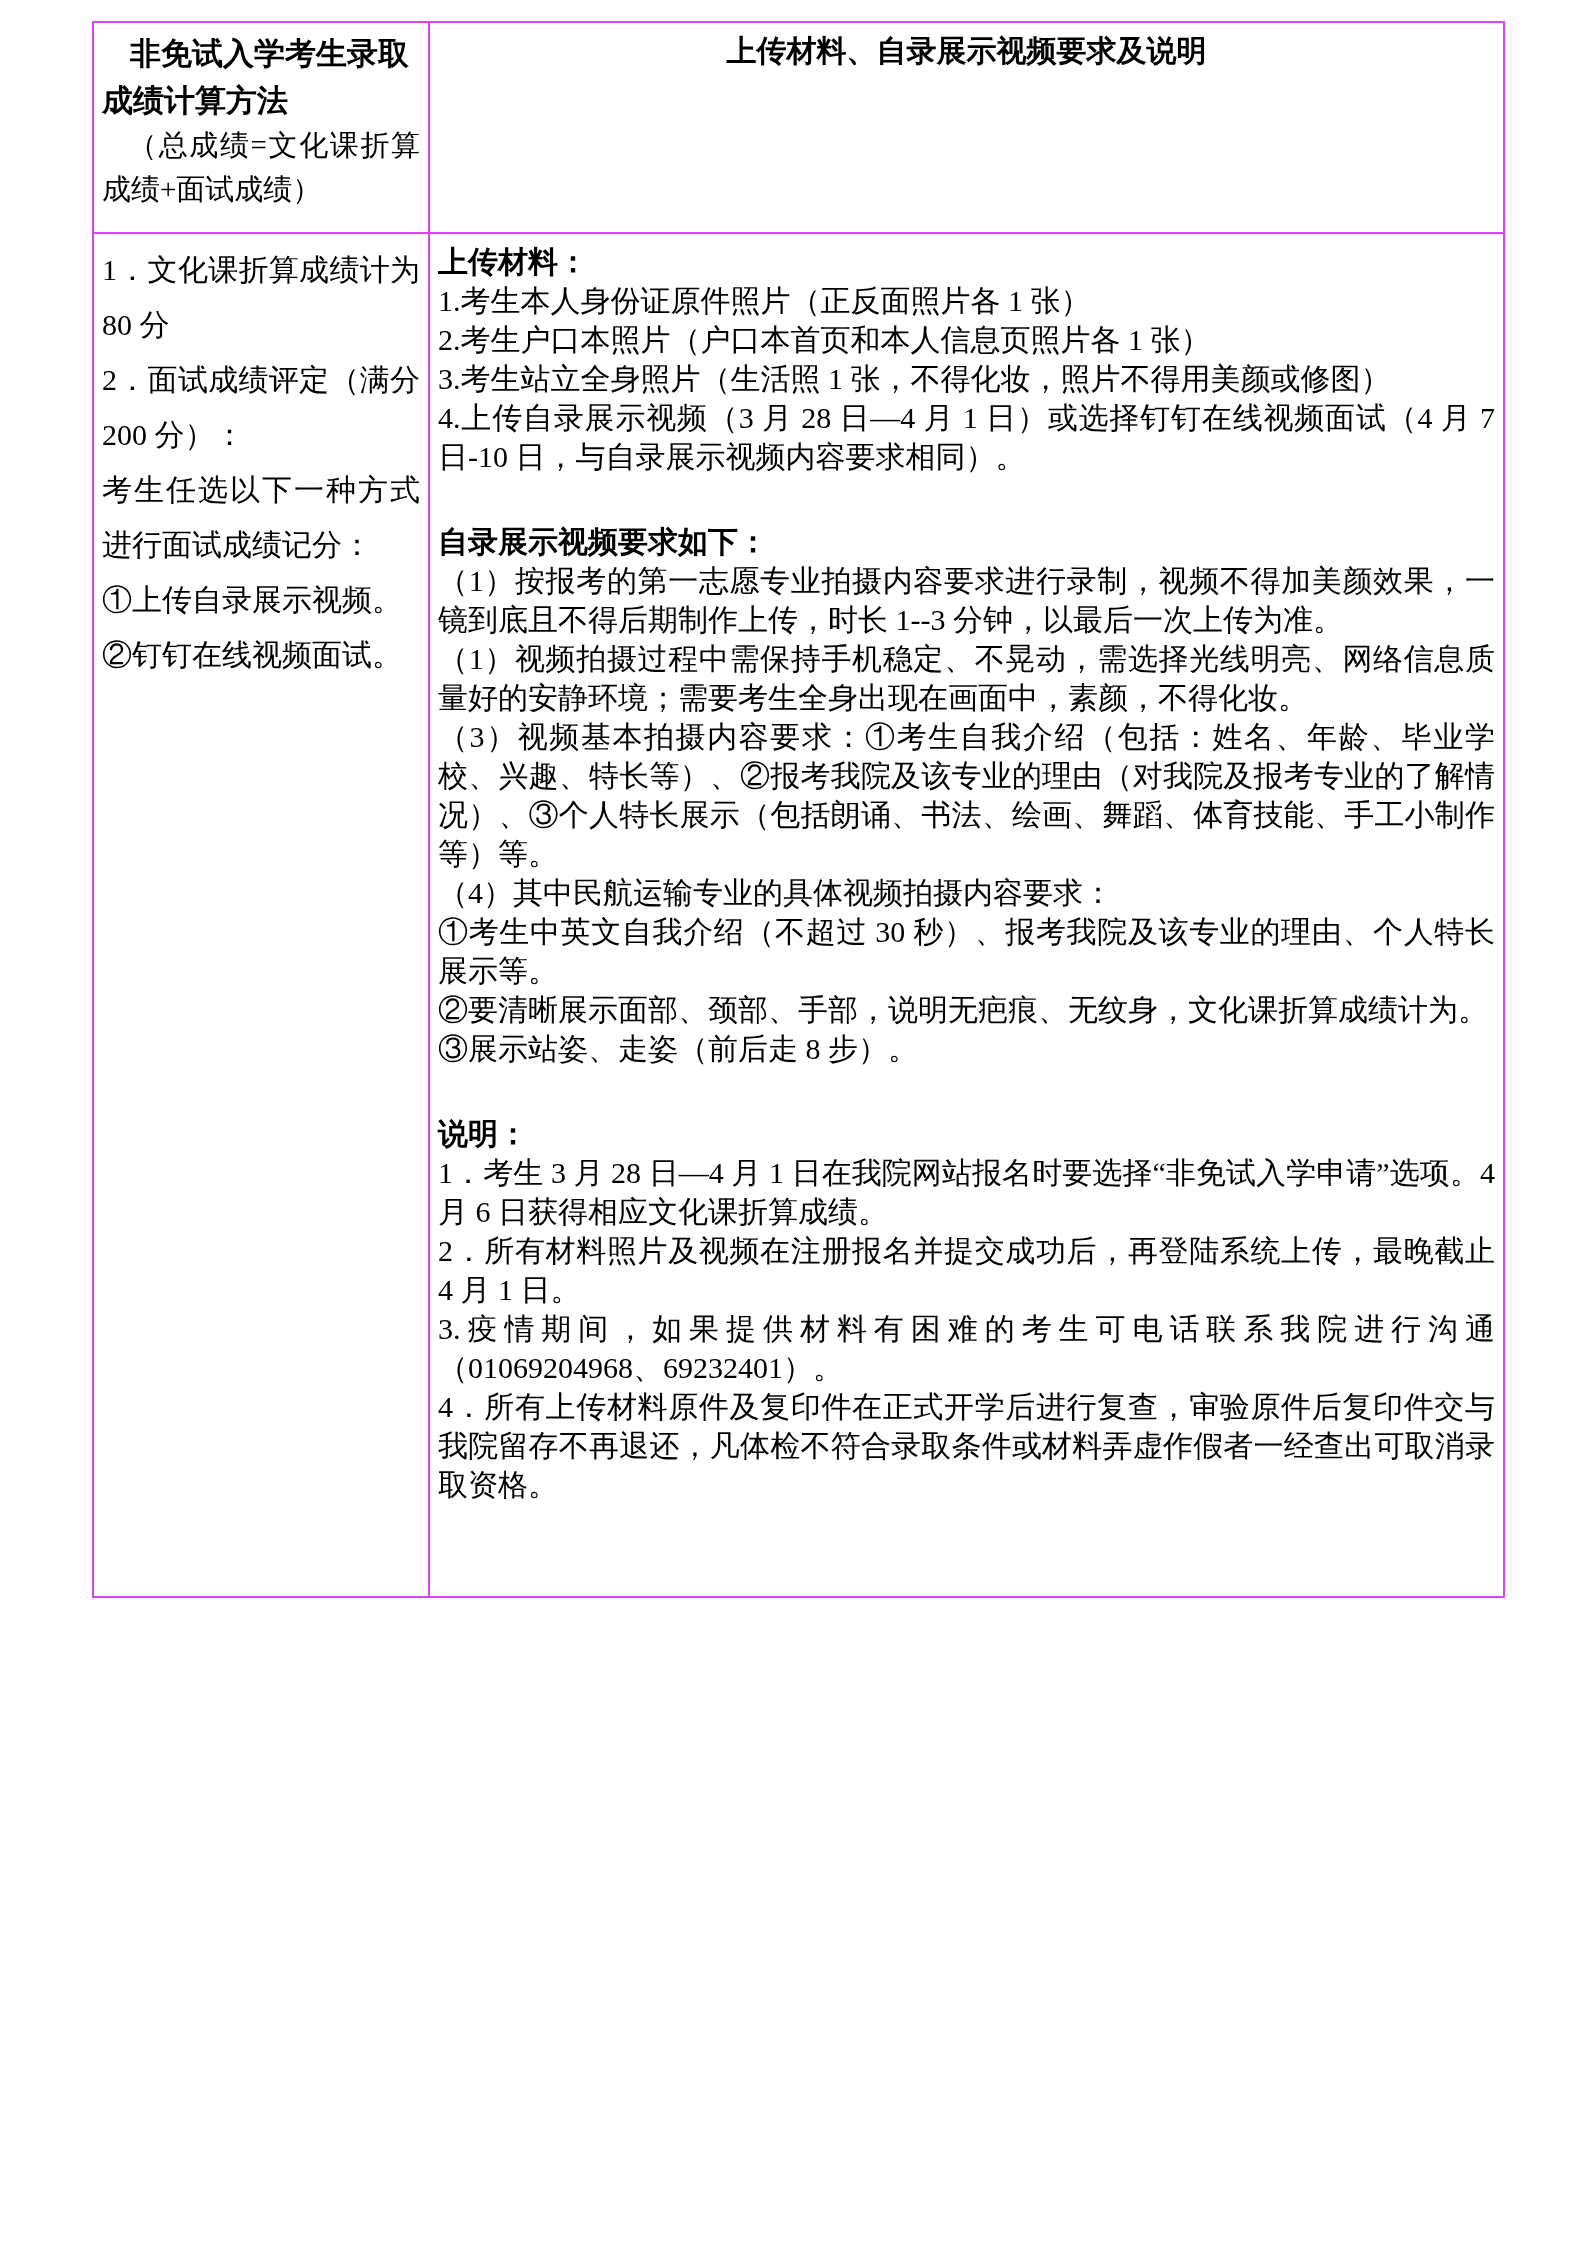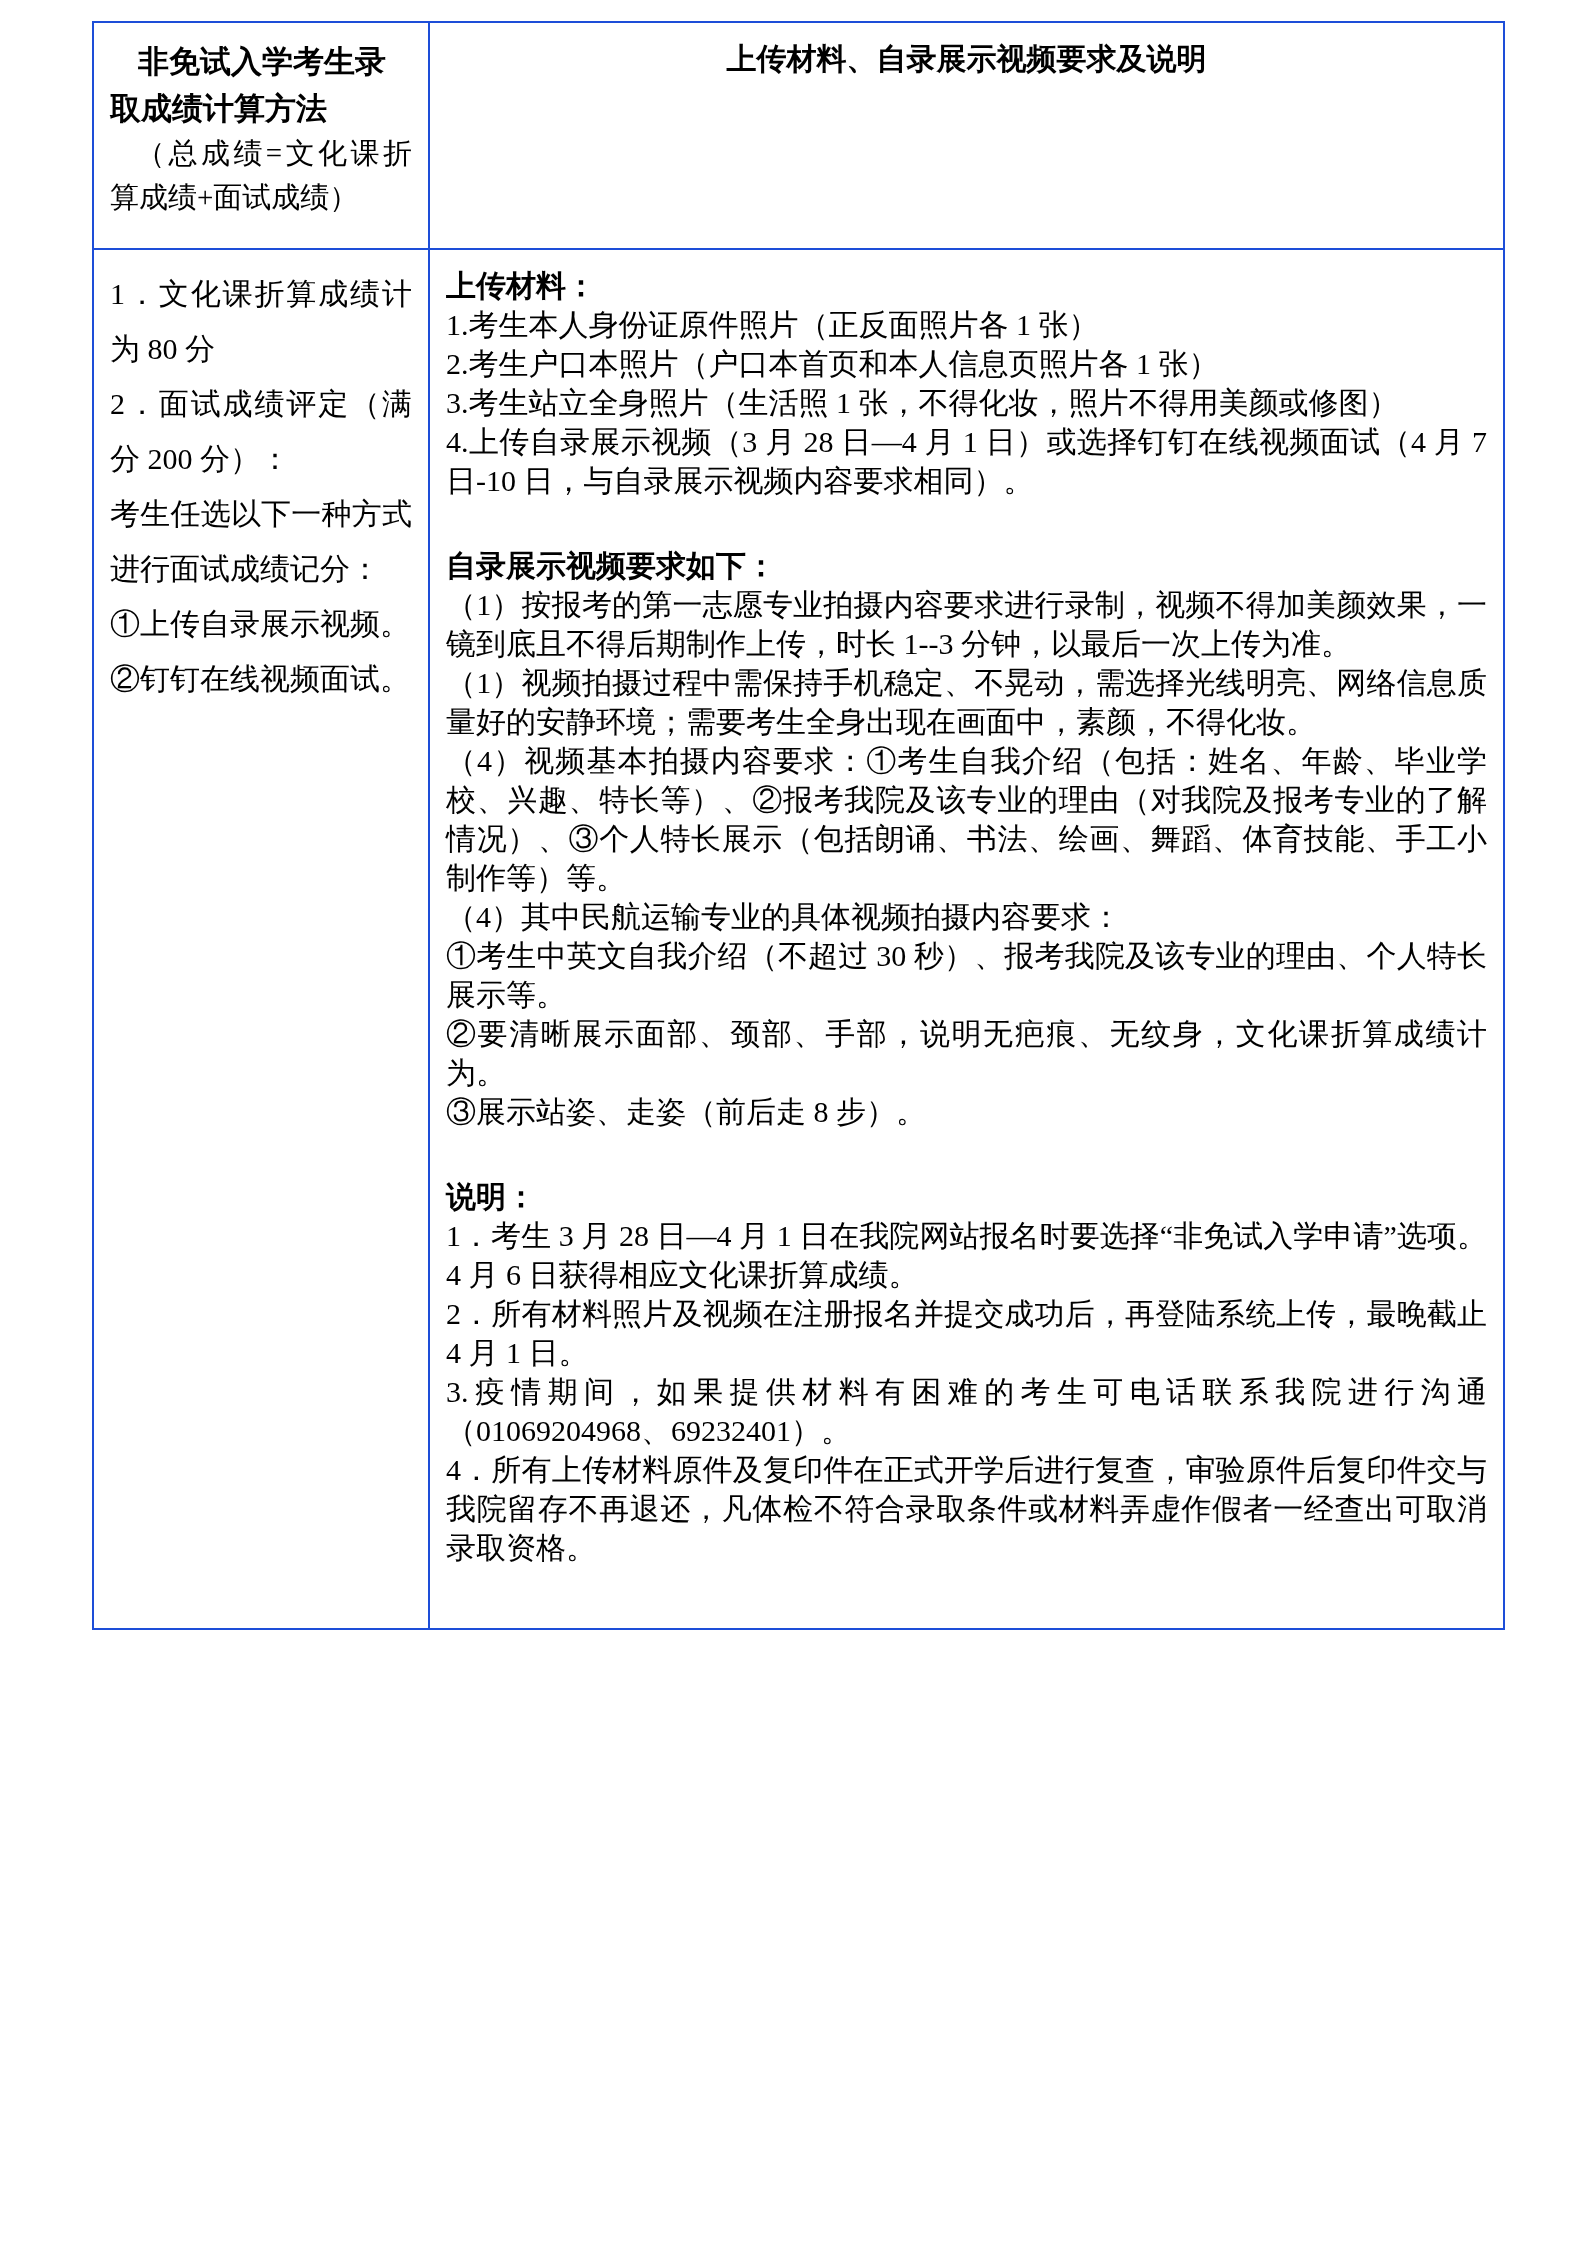--- a/index.html
+++ b/index.html
@@ -18,23 +18,23 @@
     font-size:34px;
     line-height:1.3;
   }
   table.grid{
     border-collapse:collapse;
     table-layout:fixed;
     margin:21px 0 0 92px;
     width:1411px;
   }
   table.grid td{
-    border:2px solid #1d4ed8;
+    border:2px solid #d946ef;
     vertical-align:top;
-    padding:16px;
+    padding:8px;
   }
   col.c1{width:336px;}
   col.c2{width:1075px;}
   td.hl{
     height:193px;
     vertical-align:middle;
     padding:4px 8px 4px 6px;
   }
   td.hl p{margin:0;text-indent:0.9em;}
   .hl-bold{
@@ -123,21 +123,21 @@
         <td class="br">
           <p class="sec-h">上传材料：</p>
           <p>1.考生本人身份证原件照片（正反面照片各 1 张）</p>
           <p>2.考生户口本照片（户口本首页和本人信息页照片各 1 张）</p>
           <p>3.考生站立全身照片（生活照 1 张，不得化妆，照片不得用美颜或修图）</p>
           <p>4.上传自录展示视频（3 月 28 日—4 月 1 日）或选择钉钉在线视频面试（4 月 7 日-10 日，与自录展示视频内容要求相同）。</p>
 
           <p class="sec-h gap">自录展示视频要求如下：</p>
           <p>（1）按报考的第一志愿专业拍摄内容要求进行录制，视频不得加美颜效果，一镜到底且不得后期制作上传，时长 1--3 分钟，以最后一次上传为准。</p>
           <p>（1）视频拍摄过程中需保持手机稳定、不晃动，需选择光线明亮、网络信息质量好的安静环境；需要考生全身出现在画面中，素颜，不得化妆。</p>
-          <p>（4）视频基本拍摄内容要求：①考生自我介绍（包括：姓名、年龄、毕业学校、兴趣、特长等）、②报考我院及该专业的理由（对我院及报考专业的了解情况）、③个人特长展示（包括朗诵、书法、绘画、舞蹈、体育技能、手工小制作等）等。</p>
+          <p>（3）视频基本拍摄内容要求：①考生自我介绍（包括：姓名、年龄、毕业学校、兴趣、特长等）、②报考我院及该专业的理由（对我院及报考专业的了解情况）、③个人特长展示（包括朗诵、书法、绘画、舞蹈、体育技能、手工小制作等）等。</p>
           <p>（4）其中民航运输专业的具体视频拍摄内容要求：</p>
           <p>①考生中英文自我介绍（不超过 30 秒）、报考我院及该专业的理由、个人特长展示等。</p>
           <p>②要清晰展示面部、颈部、手部，说明无疤痕、无纹身，文化课折算成绩计为。</p>
           <p>③展示站姿、走姿（前后走 8 步）。</p>
 
           <p class="sec-h gap">说明：</p>
           <p>1．考生 3 月 28 日—4 月 1 日在我院网站报名时要选择“非免试入学申请”选项。4 月 6 日获得相应文化课折算成绩。</p>
           <p>2．所有材料照片及视频在注册报名并提交成功后，再登陆系统上传，最晚截止 4 月 1 日。</p>
           <p>3.疫情期间，如果提供材料有困难的考生可电话联系我院进行沟通（01069204968、69232401）。</p>
           <p>4．所有上传材料原件及复印件在正式开学后进行复查，审验原件后复印件交与我院留存不再退还，凡体检不符合录取条件或材料弄虚作假者一经查出可取消录取资格。</p>

